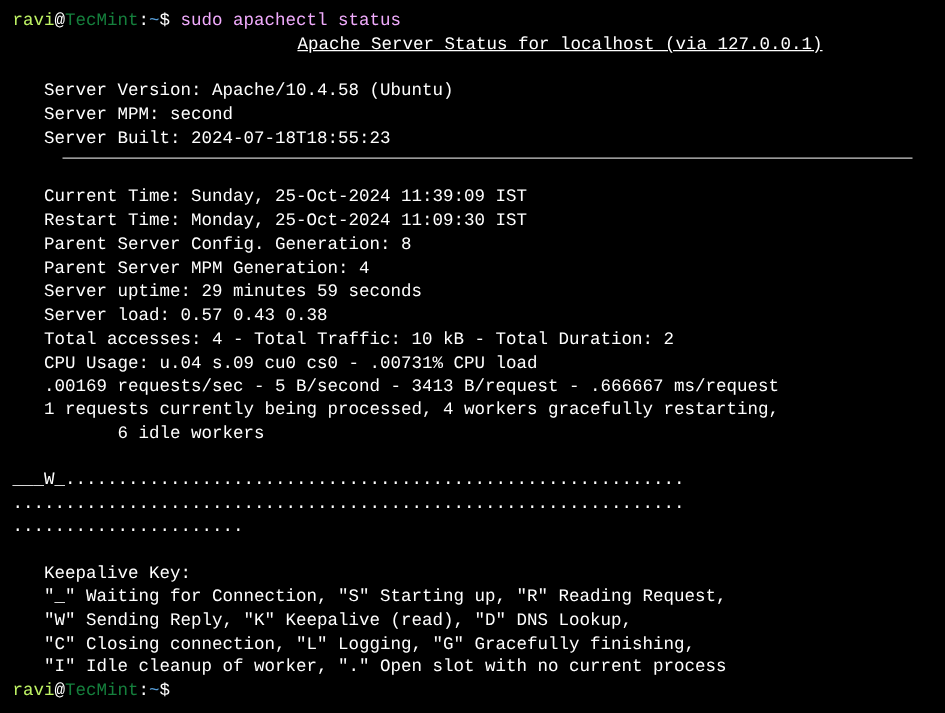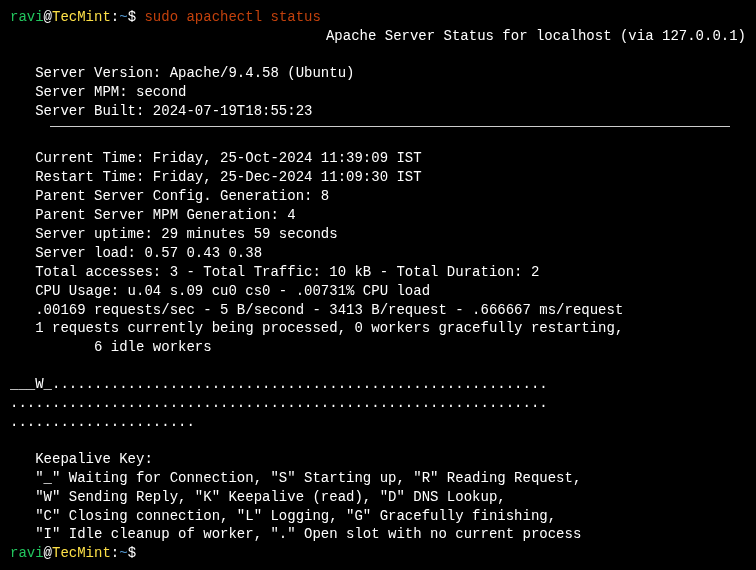--- a/index.html
+++ b/index.html
@@ -11,61 +11,61 @@
       background: #000;
       font-family: "Consolas", "Monaco", "Courier New", monospace;
       font-size: 14px;
       line-height: 1.35;
       color: #fff;
       padding: 8px 10px;
       width: 756px;
       height: 570px;
       overflow: hidden;
     }
-    .prompt-user { color: #22c55e; }
+    .prompt-user { color: #bef264; }
     .prompt-sep { color: #fff; }
-    .prompt-host { color: #fde047; }
+    .prompt-host { color: #15803d; }
     .prompt-path { color: #569cd6; }
     .prompt-dollar { color: #fff; }
-    .cmd { color: #c2410c; text-align: center; }
+    .cmd { color: #f0abfc; text-align: center; }
     .output { color: #fff; white-space: pre; }
     .line { white-space: pre; }
-    .header-line { text-align: right; padding-left: 140px; white-space: pre; }
+    .header-line { text-align: center; padding-left: 140px; white-space: pre; text-decoration: underline; }
     .hr-line {
       border-top: 1px solid #ccc;
       margin: 6px 0 4px 40px;
       width: 680px;
     }
     .blank { height: 18px; }
   </style>
 </head>
 <body>
 
 <div class="line"><span class="prompt-user">ravi</span><span class="prompt-sep">@</span><span class="prompt-host">TecMint</span><span class="prompt-sep">:</span><span class="prompt-path">~</span><span class="prompt-dollar">$ </span><span class="cmd">sudo apachectl status</span></div>
 
 <div class="header-line output">Apache Server Status for localhost (via 127.0.0.1)</div>
 <div class="blank"></div>
 
-<div class="output">   Server Version: Apache/9.4.58 (Ubuntu)</div>
+<div class="output">   Server Version: Apache/10.4.58 (Ubuntu)</div>
 <div class="output">   Server MPM: second</div>
-<div class="output">   Server Built: 2024-07-19T18:55:23</div>
+<div class="output">   Server Built: 2024-07-18T18:55:23</div>
 
 <div class="hr-line"></div>
 <div class="blank"></div>
 
-<div class="output">   Current Time: Friday, 25-Oct-2024 11:39:09 IST</div>
-<div class="output">   Restart Time: Friday, 25-Dec-2024 11:09:30 IST</div>
+<div class="output">   Current Time: Sunday, 25-Oct-2024 11:39:09 IST</div>
+<div class="output">   Restart Time: Monday, 25-Oct-2024 11:09:30 IST</div>
 <div class="output">   Parent Server Config. Generation: 8</div>
 <div class="output">   Parent Server MPM Generation: 4</div>
 <div class="output">   Server uptime: 29 minutes 59 seconds</div>
 <div class="output">   Server load: 0.57 0.43 0.38</div>
-<div class="output">   Total accesses: 3 - Total Traffic: 10 kB - Total Duration: 2</div>
+<div class="output">   Total accesses: 4 - Total Traffic: 10 kB - Total Duration: 2</div>
 <div class="output">   CPU Usage: u.04 s.09 cu0 cs0 - .00731% CPU load</div>
 <div class="output">   .00169 requests/sec - 5 B/second - 3413 B/request - .666667 ms/request</div>
-<div class="output">   1 requests currently being processed, 0 workers gracefully restarting,</div>
+<div class="output">   1 requests currently being processed, 4 workers gracefully restarting,</div>
 <div class="output">          6 idle workers</div>
 
 <div class="blank"></div>
 
 <div class="output">___W_...........................................................</div>
 <div class="output">................................................................</div>
 <div class="output">......................</div>
 
 <div class="blank"></div>
 

